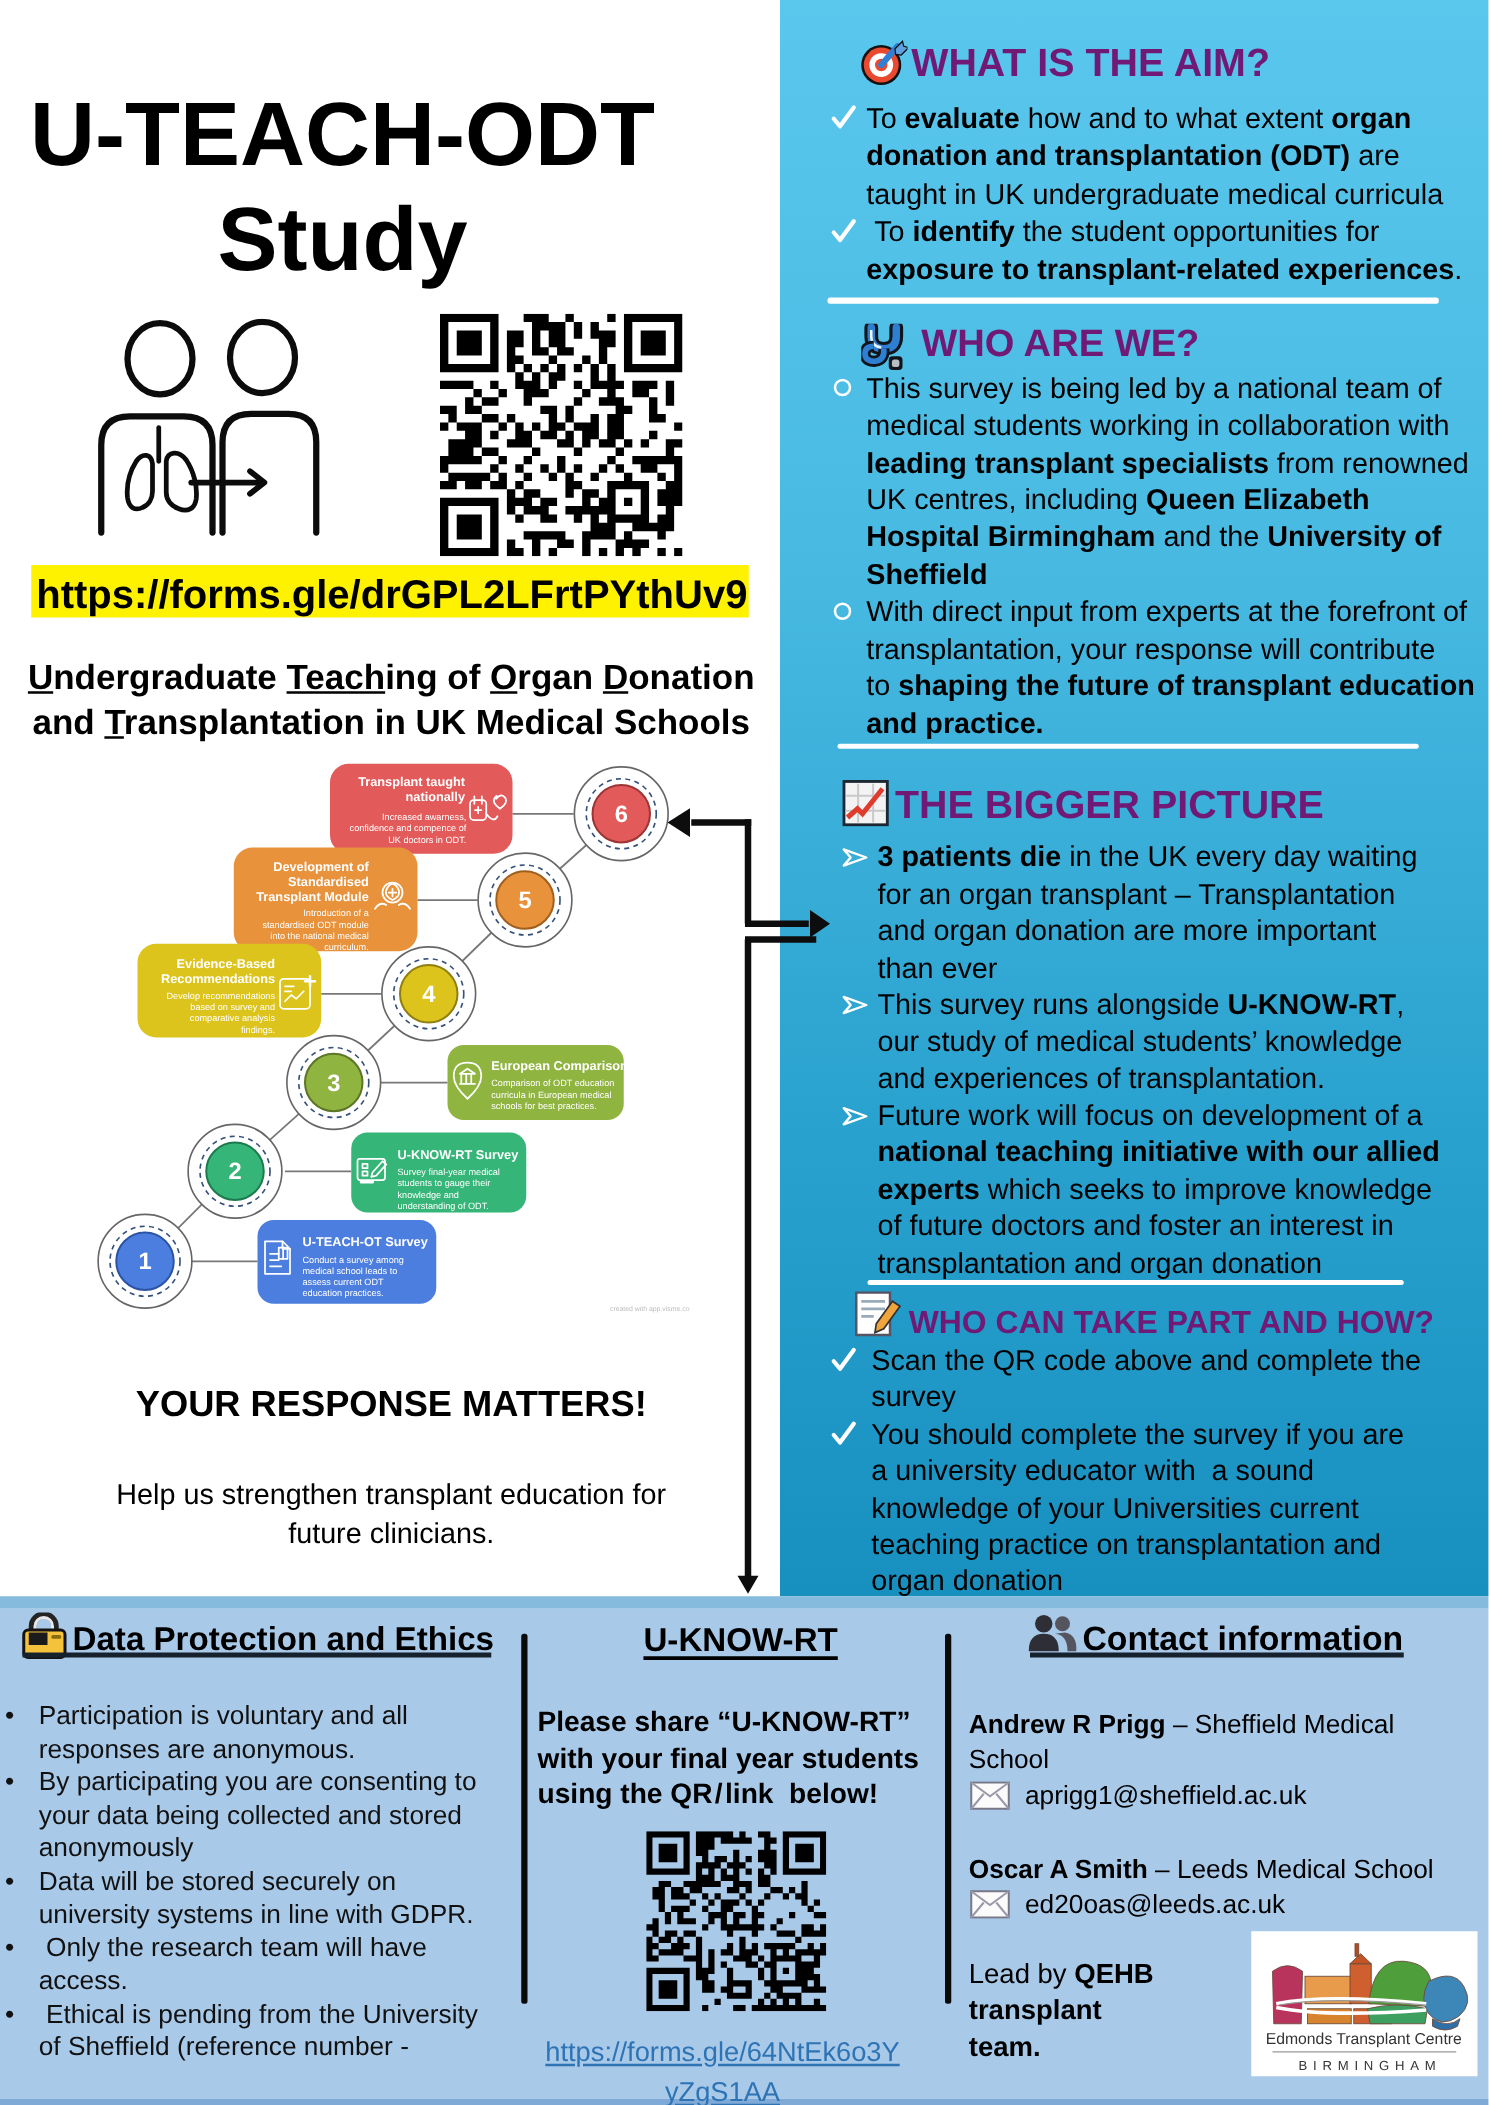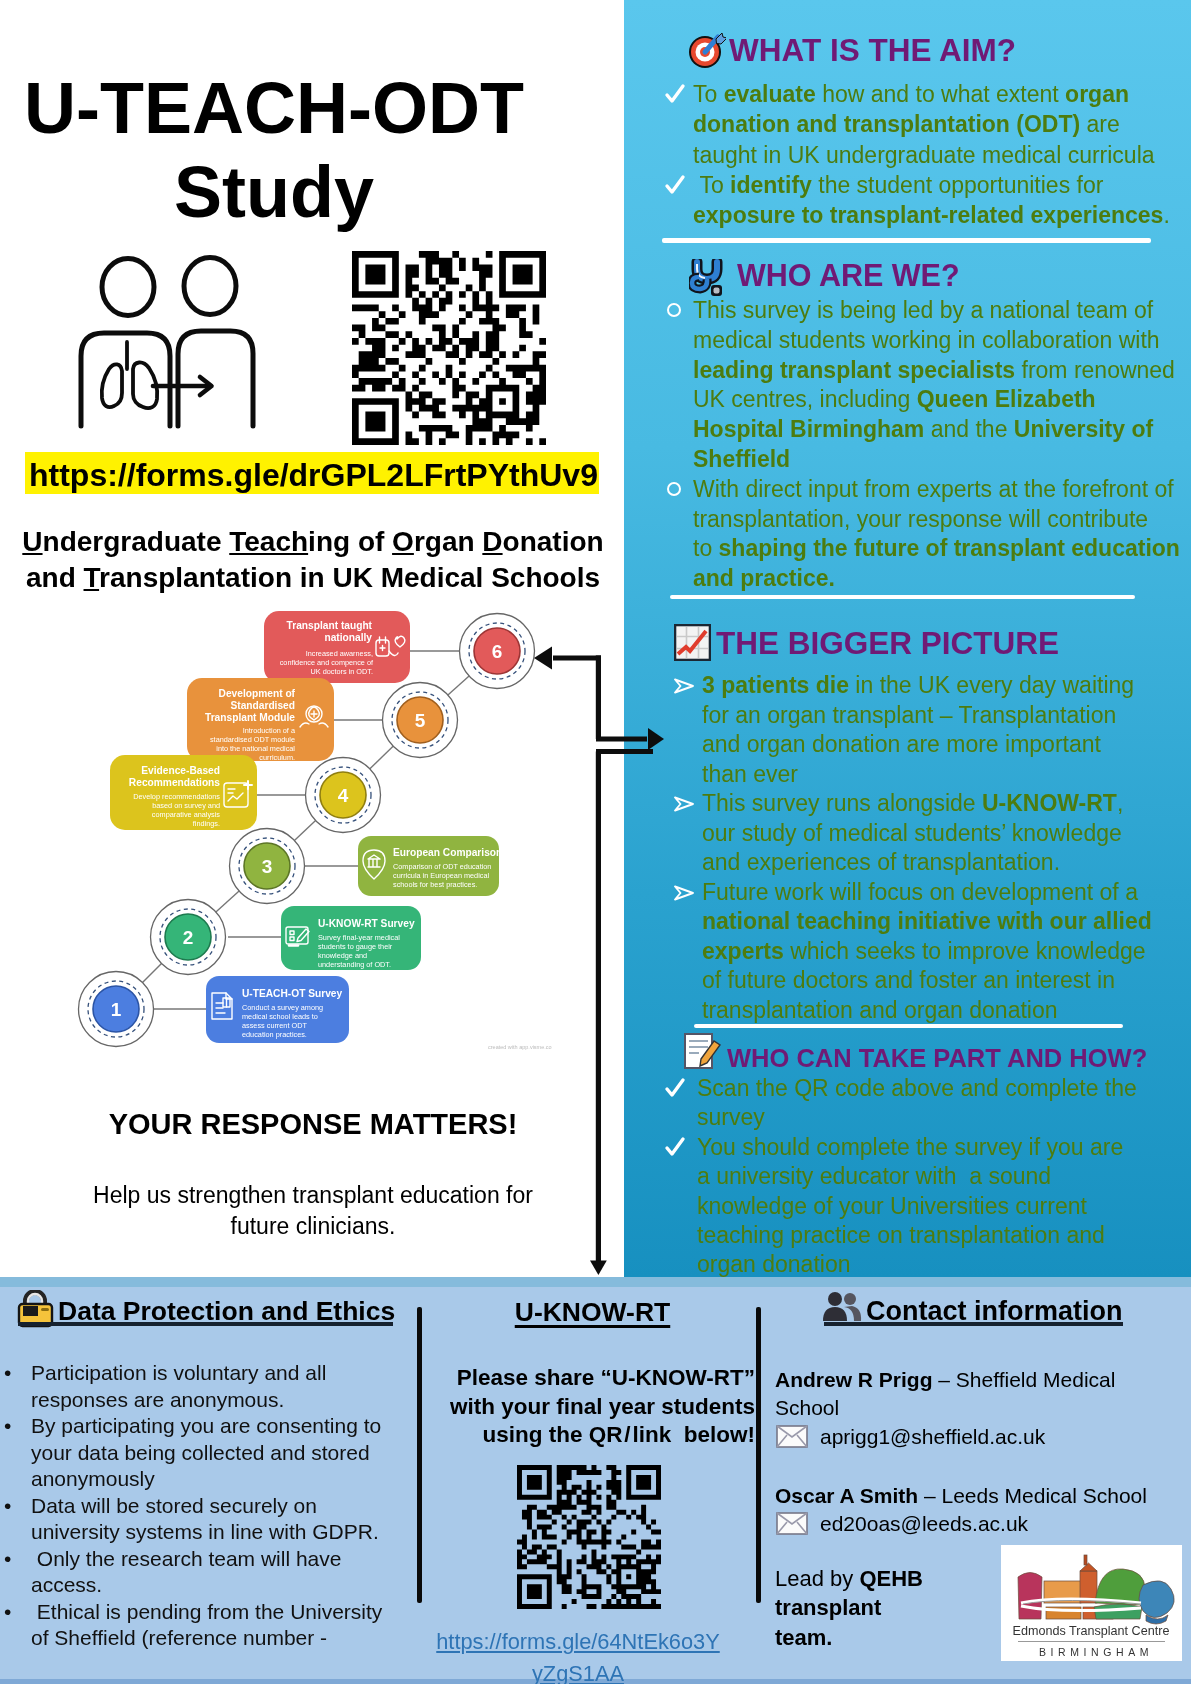--- a/index.html
+++ b/index.html
@@ -1,21 +1,21 @@
 <!DOCTYPE html>
 <html><head><meta charset="utf-8">
 <style>
 *{margin:0;padding:0;box-sizing:border-box}
 html,body{width:1191px;height:1684px;background:#fff;font-family:"Liberation Sans",sans-serif;overflow:hidden}
 #page{position:relative;width:1191px;height:1684px;background:#fff;overflow:hidden}
 .abs{position:absolute}
 b{font-weight:bold}
 #bluecol{left:624px;top:0;width:567px;height:1277px;background:linear-gradient(180deg,#5ac7ed 0%,#48bae2 35%,#2aa2cf 70%,#1790c0 100%)}
 .hdr{color:#701a75;font-weight:bold;font-size:31.5px;white-space:nowrap}
-.btxt{color:#4d7c0f;font-size:23px;line-height:30.3px;white-space:nowrap}
+.btxt{color:#000000;font-size:23px;line-height:30.3px;white-space:nowrap}
 .li{position:relative}
 .sep{position:absolute;background:#fff;height:4px;border-radius:2px}
 .mk{position:absolute}
 #band{left:0;top:1287px;width:1191px;height:392px;background:#a9c9e9}
 #bandtop{left:0;top:1277px;width:1191px;height:10px;background:#85bbdc}
 #bandbot{left:0;top:1679px;width:1191px;height:5px;background:#7fa9d6}
 .btitle{font-weight:bold;font-size:26.5px;color:#000;text-decoration:underline;text-decoration-thickness:2.5px;text-underline-offset:4px;white-space:nowrap}
 .vdiv{position:absolute;width:5px;background:#0a0a0a;border-radius:2px}
 .small{font-size:21px;line-height:26.5px;color:#111;white-space:nowrap}
 .csmall{font-size:21px;line-height:28.2px;color:#000;white-space:nowrap}
@@ -298,21 +298,21 @@
 <div style="position:relative;padding-left:27px"><span style="position:absolute;left:0">•</span>Participation is voluntary and all<br>responses are anonymous.</div>
 <div style="position:relative;padding-left:27px"><span style="position:absolute;left:0">•</span>By participating you are consenting to<br>your data being collected and stored<br>anonymously</div>
 <div style="position:relative;padding-left:27px"><span style="position:absolute;left:0">•</span>Data will be stored securely on<br>university systems in line with GDPR.</div>
 <div style="position:relative;padding-left:27px"><span style="position:absolute;left:0">•</span>&nbsp;Only the research team will have<br>access.</div>
 <div style="position:relative;padding-left:27px"><span style="position:absolute;left:0">•</span>&nbsp;Ethical is pending from the University<br>of Sheffield (reference number -</div>
 </div>
 <div class="vdiv" style="left:417px;top:1307px;height:296px"></div>
 <div class="vdiv" style="left:756px;top:1307px;height:296px"></div>
 
 <div class="abs btitle" style="left:430px;top:1297px;width:325px;text-align:center">U-KNOW-RT</div>
-<div class="abs" style="left:430px;top:1364px;width:325px;text-align:right;font-weight:bold;font-size:22.5px;line-height:28.5px;color:#000;white-space:nowrap">Please share “U-KNOW-RT”<br>with your final year students<br>using the QR / link&nbsp; below!</div>
+<div class="abs" style="left:430px;top:1364px;width:325px;text-align:left;font-weight:bold;font-size:22.5px;line-height:28.5px;color:#000;white-space:nowrap">Please share “U-KNOW-RT”<br>with your final year students<br>using the QR / link&nbsp; below!</div>
 <svg class="abs" style="left:517px;top:1465px" width="144" height="144" viewBox="0 0 29 29">
       <path fill="#000" d="M0 0h7v1h-7zM8 0h6v1h-6zM15 0h1v1h-1zM18 0h2v1h-2zM22 0h7v1h-7zM0 1h1v1h-1zM6 1h1v1h-1zM8 1h3v1h-3zM12 1h5v1h-5zM19 1h2v1h-2zM22 1h1v1h-1zM28 1h1v1h-1zM0 2h1v1h-1zM2 2h3v1h-3zM6 2h1v1h-1zM8 2h3v1h-3zM19 2h1v1h-1zM22 2h1v1h-1zM24 2h3v1h-3zM28 2h1v1h-1zM0 3h1v1h-1zM2 3h3v1h-3zM6 3h1v1h-1zM8 3h2v1h-2zM14 3h1v1h-1zM18 3h3v1h-3zM22 3h1v1h-1zM24 3h3v1h-3zM28 3h1v1h-1zM0 4h1v1h-1zM2 4h3v1h-3zM6 4h1v1h-1zM9 4h1v1h-1zM11 4h2v1h-2zM14 4h1v1h-1zM16 4h1v1h-1zM18 4h3v1h-3zM22 4h1v1h-1zM24 4h3v1h-3zM28 4h1v1h-1zM0 5h1v1h-1zM6 5h1v1h-1zM8 5h4v1h-4zM13 5h3v1h-3zM19 5h2v1h-2zM22 5h1v1h-1zM28 5h1v1h-1zM0 6h7v1h-7zM8 6h1v1h-1zM10 6h1v1h-1zM12 6h1v1h-1zM14 6h1v1h-1zM16 6h1v1h-1zM18 6h1v1h-1zM20 6h1v1h-1zM22 6h7v1h-7zM8 7h3v1h-3zM12 7h3v1h-3zM18 7h2v1h-2zM2 8h2v1h-2zM6 8h6v1h-6zM14 8h3v1h-3zM18 8h2v1h-2zM25 8h1v1h-1zM1 9h2v1h-2zM4 9h2v1h-2zM7 9h2v1h-2zM13 9h2v1h-2zM16 9h1v1h-1zM20 9h2v1h-2zM23 9h1v1h-1zM25 9h1v1h-1zM1 10h2v1h-2zM4 10h3v1h-3zM9 10h1v1h-1zM11 10h1v1h-1zM15 10h1v1h-1zM19 10h1v1h-1zM22 10h1v1h-1zM24 10h2v1h-2zM2 11h1v1h-1zM7 11h1v1h-1zM10 11h1v1h-1zM12 11h3v1h-3zM16 11h1v1h-1zM18 11h1v1h-1zM25 11h1v1h-1zM27 11h1v1h-1zM2 12h1v1h-1zM4 12h3v1h-3zM9 12h1v1h-1zM12 12h2v1h-2zM17 12h1v1h-1zM26 12h1v1h-1zM3 13h1v1h-1zM5 13h1v1h-1zM10 13h3v1h-3zM14 13h2v1h-2zM17 13h2v1h-2zM23 13h1v1h-1zM27 13h2v1h-2zM1 14h1v1h-1zM3 14h1v1h-1zM5 14h3v1h-3zM10 14h1v1h-1zM12 14h1v1h-1zM14 14h1v1h-1zM17 14h1v1h-1zM21 14h1v1h-1zM0 15h2v1h-2zM9 15h1v1h-1zM12 15h7v1h-7zM20 15h1v1h-1zM25 15h2v1h-2zM28 15h1v1h-1zM1 16h1v1h-1zM3 16h2v1h-2zM6 16h2v1h-2zM13 16h1v1h-1zM17 16h1v1h-1zM21 16h3v1h-3zM25 16h4v1h-4zM0 17h1v1h-1zM2 17h2v1h-2zM5 17h1v1h-1zM8 17h1v1h-1zM15 17h1v1h-1zM24 17h1v1h-1zM0 18h2v1h-2zM4 18h3v1h-3zM8 18h1v1h-1zM13 18h1v1h-1zM15 18h1v1h-1zM17 18h1v1h-1zM19 18h5v1h-5zM26 18h1v1h-1zM28 18h1v1h-1zM0 19h1v1h-1zM2 19h4v1h-4zM8 19h1v1h-1zM10 19h1v1h-1zM12 19h2v1h-2zM15 19h3v1h-3zM20 19h1v1h-1zM22 19h1v1h-1zM24 19h5v1h-5zM0 20h2v1h-2zM6 20h3v1h-3zM10 20h1v1h-1zM14 20h3v1h-3zM18 20h1v1h-1zM20 20h5v1h-5zM27 20h1v1h-1zM8 21h1v1h-1zM10 21h1v1h-1zM12 21h1v1h-1zM16 21h2v1h-2zM19 21h2v1h-2zM24 21h4v1h-4zM0 22h7v1h-7zM8 22h3v1h-3zM13 22h1v1h-1zM18 22h1v1h-1zM20 22h1v1h-1zM22 22h1v1h-1zM24 22h3v1h-3zM0 23h1v1h-1zM6 23h1v1h-1zM8 23h2v1h-2zM13 23h1v1h-1zM18 23h1v1h-1zM20 23h1v1h-1zM24 23h4v1h-4zM0 24h1v1h-1zM2 24h3v1h-3zM6 24h1v1h-1zM9 24h2v1h-2zM13 24h4v1h-4zM19 24h7v1h-7zM27 24h1v1h-1zM0 25h1v1h-1zM2 25h3v1h-3zM6 25h1v1h-1zM9 25h2v1h-2zM12 25h2v1h-2zM16 25h1v1h-1zM20 25h2v1h-2zM25 25h4v1h-4zM0 26h1v1h-1zM2 26h3v1h-3zM6 26h1v1h-1zM13 26h4v1h-4zM19 26h1v1h-1zM21 26h4v1h-4zM0 27h1v1h-1zM6 27h1v1h-1zM11 27h1v1h-1zM18 27h1v1h-1zM20 27h1v1h-1zM22 27h1v1h-1zM24 27h1v1h-1zM27 27h1v1h-1zM0 28h7v1h-7zM9 28h1v1h-1zM14 28h2v1h-2zM17 28h12v1h-12z"></path>
     </svg>
 <div class="abs" style="left:430px;top:1626px;width:296px;text-align:center;font-size:21.8px;line-height:31.5px;color:#2e74b5;text-decoration:underline;white-space:nowrap">https://forms.gle/64NtEk6o3Y<br>yZgS1AA</div>
 
 <svg class="abs" style="left:822px;top:1291px" width="40" height="34" viewBox="0 0 40 34">
 <circle cx="13" cy="8" r="7" fill="#2e2e36"></circle>
 <path d="M1 30 q0 -14 12 -14 q12 0 12 14z" fill="#2e2e36"></path>
 <circle cx="28" cy="8" r="6" fill="#55555f"></circle>
 <path d="M22 16 q10 1 10 14 h7 q1 -13 -9 -15z" fill="#55555f"></path>

